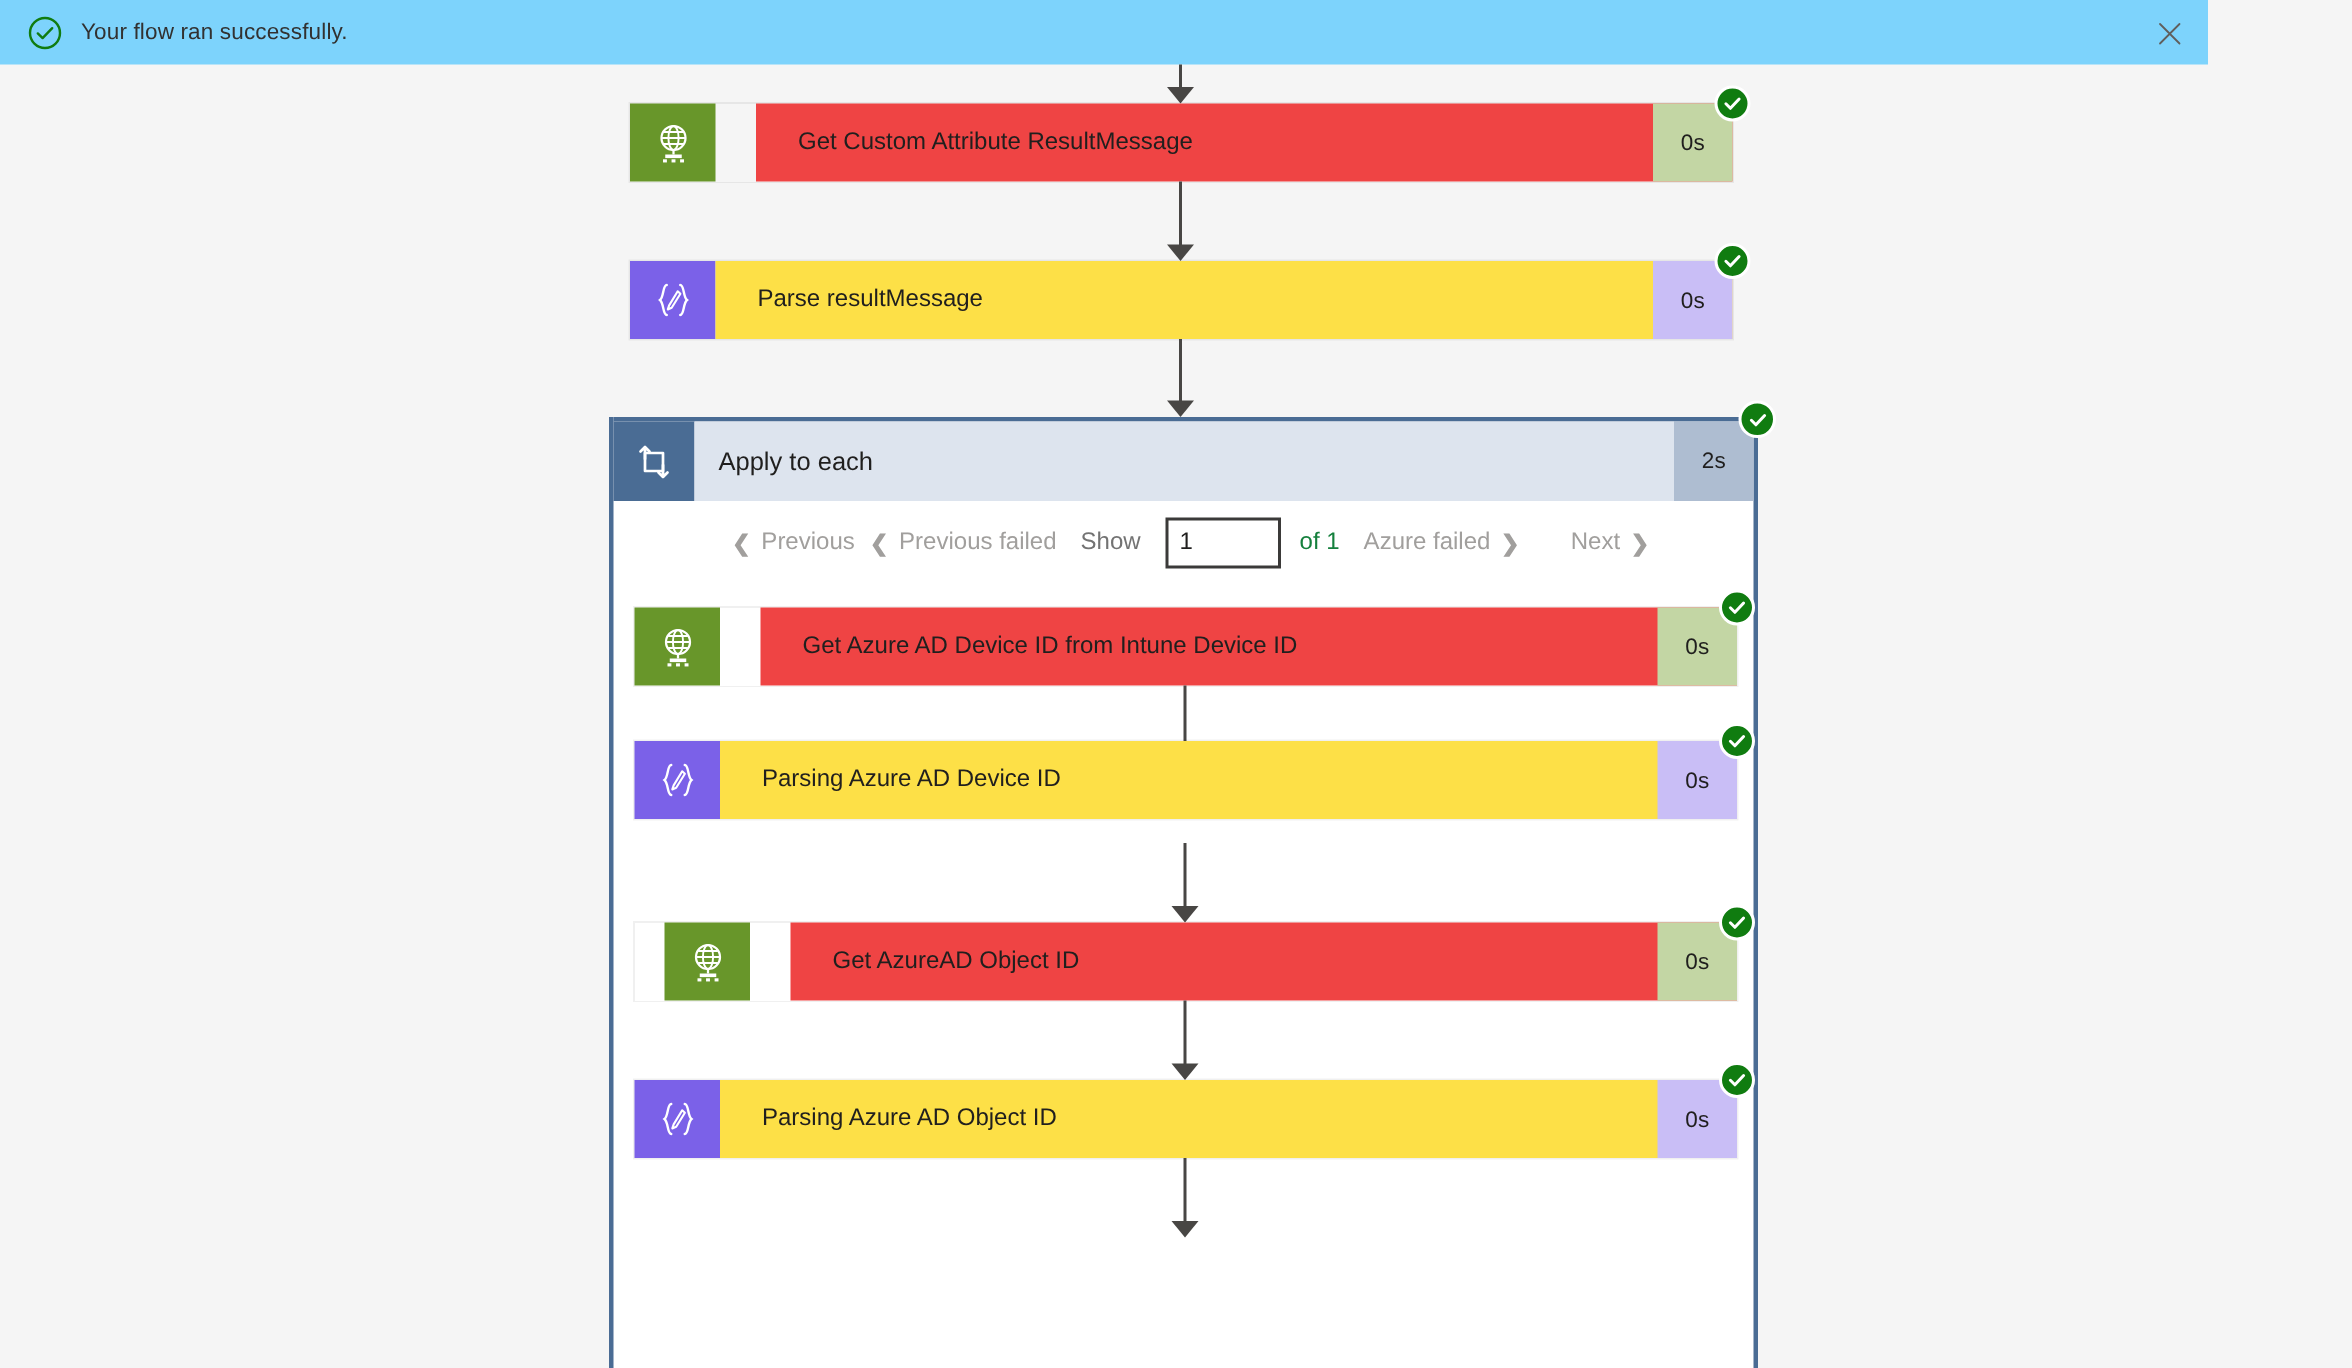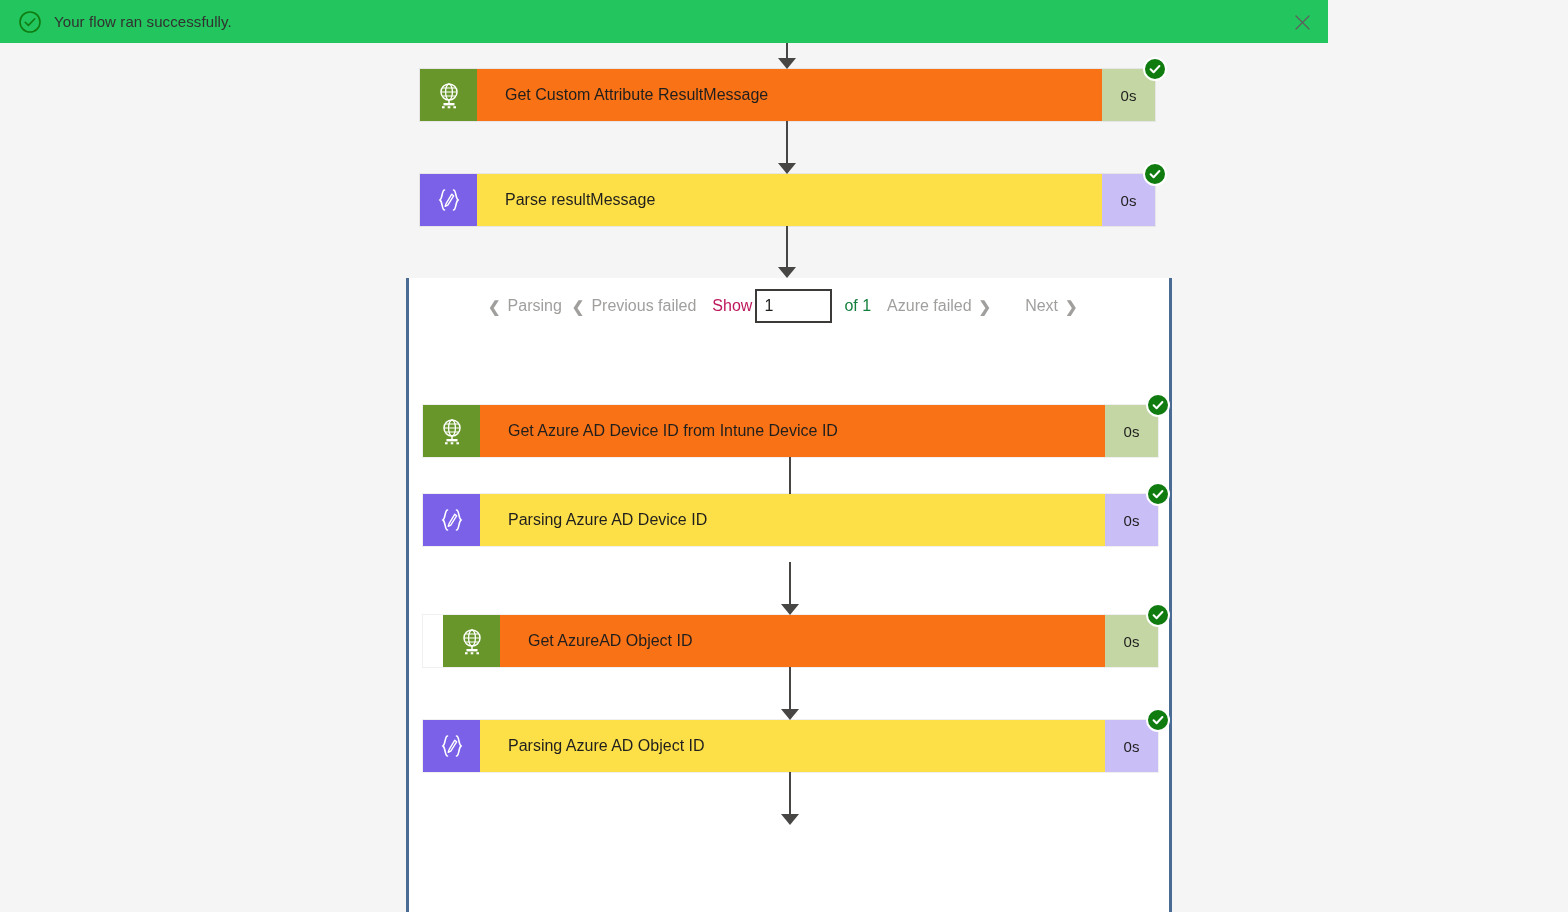--- a/index.html
+++ b/index.html
@@ -14,23 +14,23 @@
     background: #f5f5f5;
     font-family: "Liberation Sans", sans-serif;
     color: #1b1a19;
     position: relative;
   }
 
   
   .banner {
     position: absolute;
     top: 0; left: 0;
-    width: 1328px;
+    width: 1472px;
     height: 43px;
-    background: #22c55e;
+    background: #7dd3fc;
     display: flex;
     align-items: center;
     padding-left: 18px;
   }
   .banner-check {
     width: 24px; height: 24px;
     flex: 0 0 24px;
     margin-right: 12px;
   }
   .banner-text {
@@ -119,21 +119,21 @@
     border-radius: 50%;
     background: #107c10;
     border: 2px solid #ffffff;
     display: flex;
     align-items: center;
     justify-content: center;
   }
 
   
   .theme-http .card-icon     { background: #68962a; }
-  .theme-http .card-body     { background: #f97316; }
+  .theme-http .card-body     { background: #ef4444; margin-left: 27px; }
   .theme-http .card-duration { background: #c3d6a4; }
 
   .theme-json .card-icon     { background: #7b61e8; }
   .theme-json .card-body     { background: #fde047; }
   .theme-json .card-duration { background: #c9bef6; }
 
   .theme-cond .card-icon     { background: #3b3f4c; }
   .theme-cond .card-body     { background: #e3e3e3; }
   .theme-cond .card-duration { background: #b6b6b6; }
 
@@ -209,22 +209,22 @@
     display: inline-flex;
     align-items: center;
     gap: 7px;
     color: #a19f9d;
     cursor: default;
     padding: 2px 5px;
     white-space: nowrap;
   }
   .pager-chevron { font-size: 15px; font-weight: bold; line-height: 1; }
   .pager-label {
-    color: #be185d;
-    padding: 0 3px 0 11px;
+    color: #737373;
+    padding: 0 17px 0 11px;
     white-space: nowrap;
   }
   .pager-input {
     width: 77px;
     height: 34px;
     border: 2px solid #3b3a39;
     background: #ffffff;
     font-family: "Liberation Sans", sans-serif;
     font-size: 16px;
     color: #201f1e;
@@ -310,25 +310,41 @@
     </span>
   </div>
 
   <div class="connector" style="left:775px; top:183px; height:52px;">
     <div class="stem"></div>
       <div class="head"></div>
   </div>
 
   <div class="scope" style="left:406px; top:235px; width:766px; height:634px;">
 
+    <div class="scope-header">
+      <div class="scope-icon">
+        <svg width="28" height="28" viewBox="0 0 28 28">
+          <path d="M8 8 H20 V20 H8 Z" fill="none" stroke="#ffffff" stroke-width="1.8" stroke-linejoin="round"></path>
+          <path d="M8 12 V4 M5 7 L8 4 L11 7" fill="none" stroke="#ffffff" stroke-width="1.8" stroke-linecap="round" stroke-linejoin="round"></path>
+          <path d="M20 16 V24 M17 21 L20 24 L23 21" fill="none" stroke="#ffffff" stroke-width="1.8" stroke-linecap="round" stroke-linejoin="round"></path>
+        </svg>
+      </div>
+      <div class="scope-title">Apply to each</div>
+      <div class="scope-duration">2s</div>
+      <span class="scope-badge">
+        <svg width="14" height="14" viewBox="0 0 14 14">
+          <path d="M2.6 7.2 L5.6 10.2 L11.4 4" fill="none" stroke="#ffffff" stroke-width="2" stroke-linecap="round" stroke-linejoin="round"></path>
+        </svg>
+      </span>
+    </div>
 
     <div class="pager">
       <span class="pager-btn">
         <span class="pager-chevron">❮</span>
-        <span>Parsing</span>
+        <span>Previous</span>
       </span>
       <span class="pager-btn">
         <span class="pager-chevron">❮</span>
         <span>Previous failed</span>
       </span>
       <span class="pager-label">Show</span>
       <input class="pager-input" type="text" value="1" style="">
       <span class="pager-of">of 1</span>
       <span class="pager-btn">
         <span>Azure failed</span>

